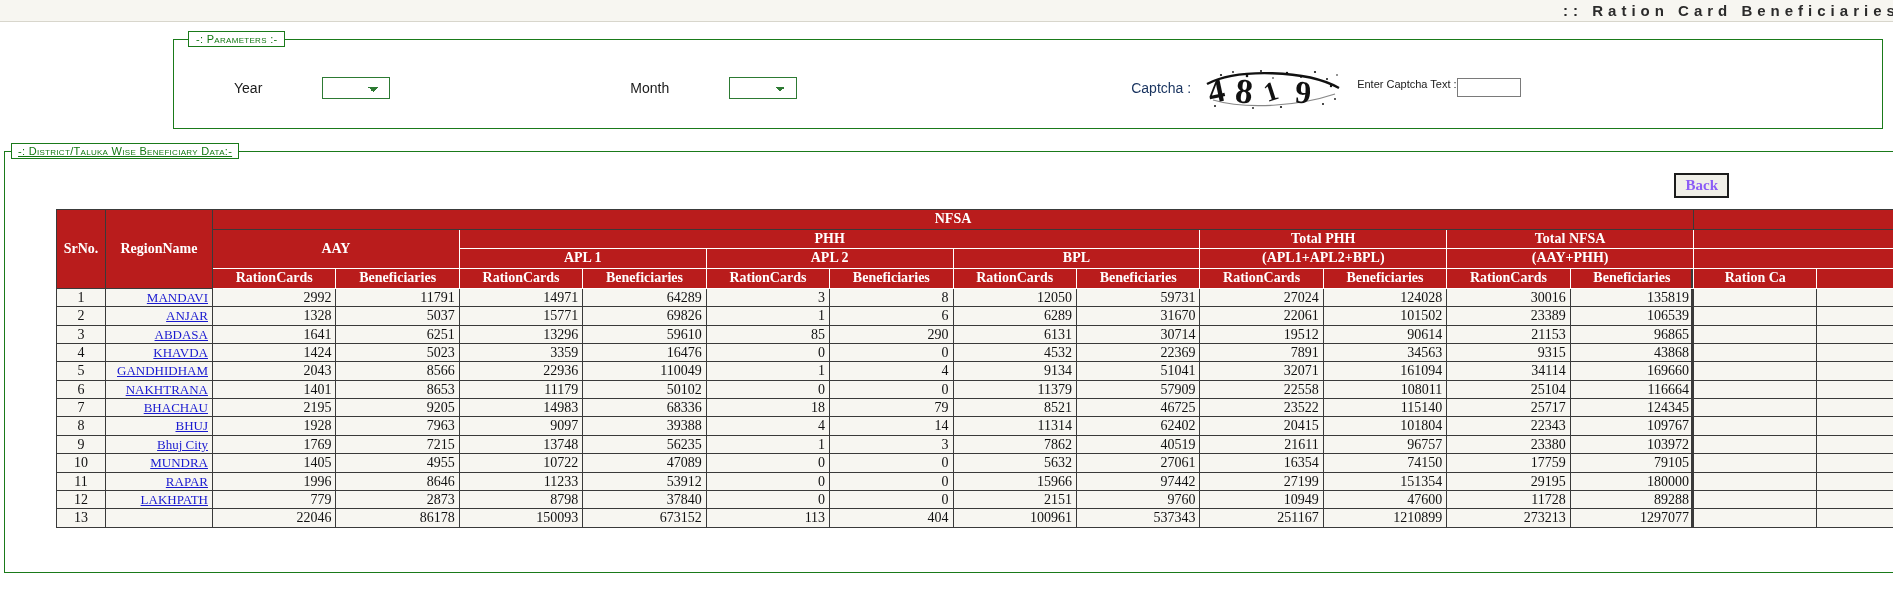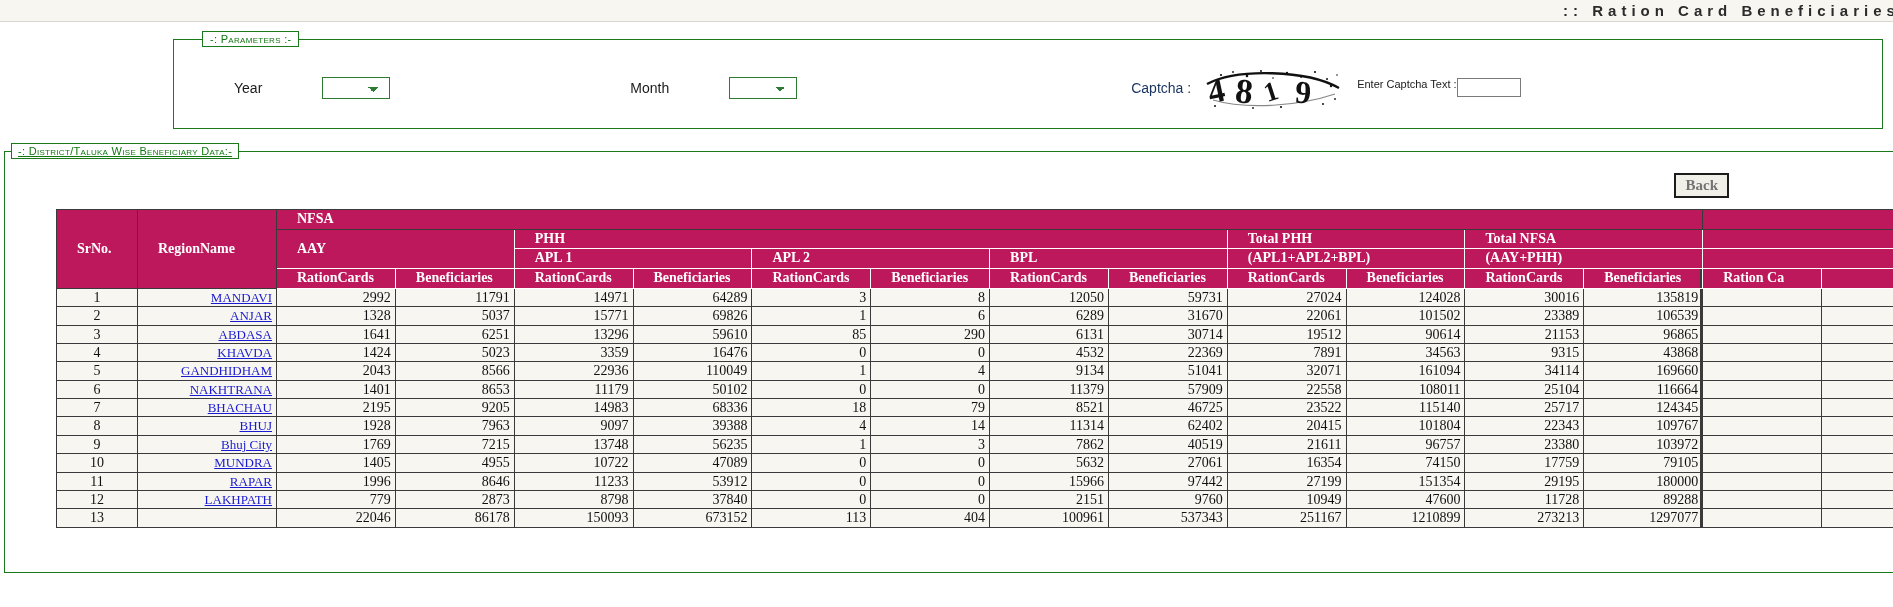--- a/index.html
+++ b/index.html
@@ -40,21 +40,21 @@
   
   fieldset.param-box {
     border: 1px solid #1a7a1a;
     margin: 9px 10px 0 173px;
     padding: 0;
     height: 98px;
     box-sizing: border-box;
     position: relative;
   }
   fieldset.param-box > legend {
-    margin-left: 28px;
+    margin-left: 14px;
     padding: 1px 7px;
     border: 1px solid #1a7a1a;
     color: #117711;
     font-family: "Liberation Sans", sans-serif;
     font-size: 11px;
     font-variant: small-caps;
     font-weight: normal;
     letter-spacing: 0.3px;
     background: #ffffff;
   }
@@ -155,49 +155,49 @@
   .back-row {
     display: flex;
     justify-content: flex-end;
     padding-right: 212px;
     padding-top: 14px;
   }
   button.back-btn {
     font-family: "Liberation Serif", serif;
     font-weight: bold;
     font-size: 15px;
-    color: #737373;
+    color: #8b5cf6;
     background: #f0efe8;
     border: 2px solid #1c1c1c;
     padding: 2px 9px;
     cursor: pointer;
   }
 
   
   .table-wrap {
     margin-top: 11px;
     padding-left: 51px;
     overflow: hidden;
   }
   table.grid {
     border-collapse: collapse;
     border-spacing: 0;
     font-family: "Liberation Serif", serif;
     table-layout: fixed;
     width: 1885px;
   }
   table.grid th {
-    background: #be185d;
+    background: #b91c1c;
     color: #ffffff;
     font-weight: bold;
     font-family: "Liberation Serif", serif;
     font-size: 14px;
     border: 1px solid #ffffff;
-    padding: 2px 20px;
-    text-align: left;
+    padding: 2px 4px;
+    text-align: center;
     line-height: 1.05;
     white-space: nowrap;
   }
   table.grid th.outer { border: 1px solid #3a3a3a; }
   table.grid td {
     border: 1px solid #3a3a3a;
     background: #f7f6f1;
     font-family: "Liberation Serif", serif;
     font-size: 14px;
     color: #111111;

